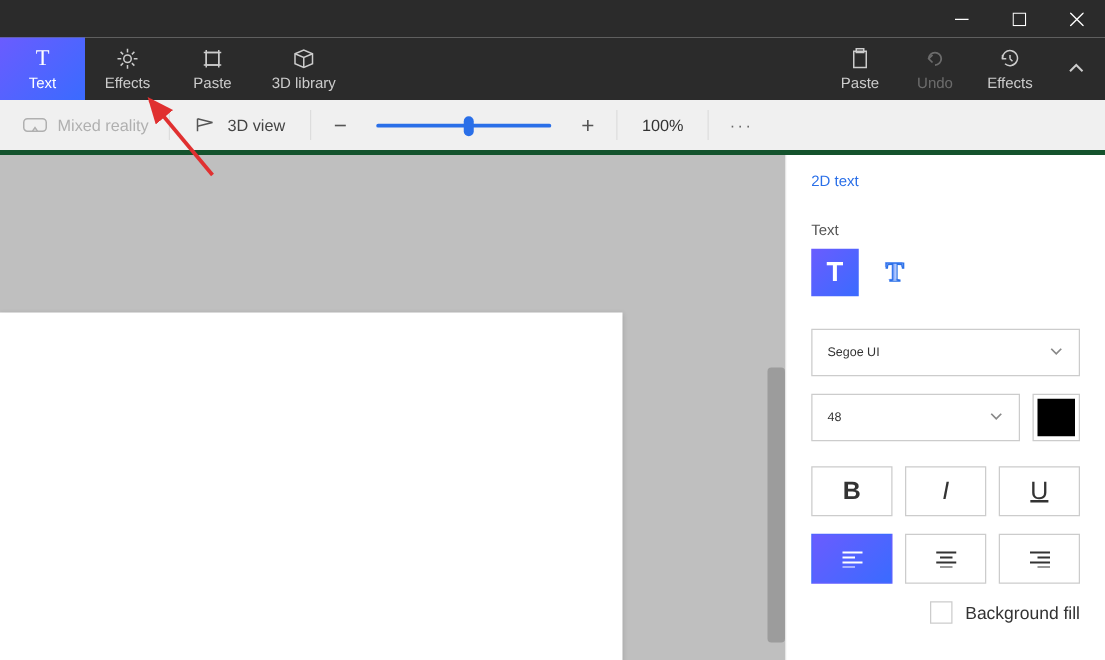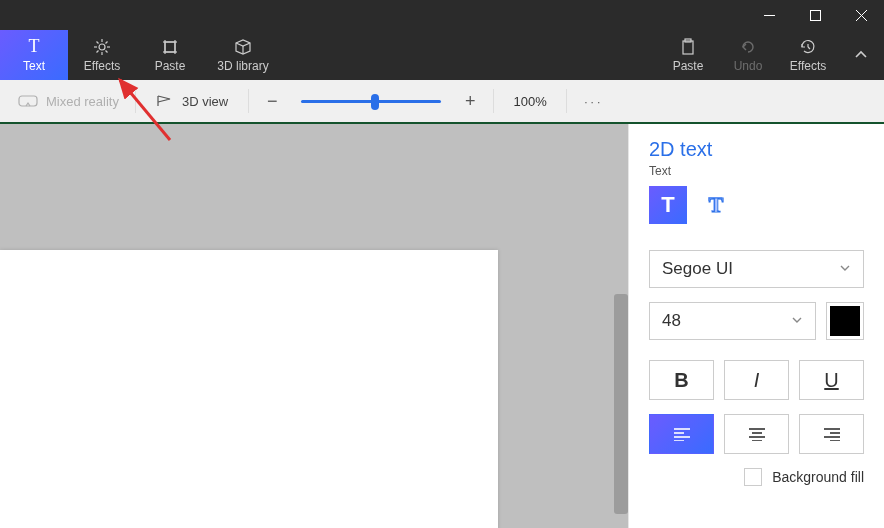--- a/index.html
+++ b/index.html
@@ -15,48 +15,48 @@
   .tool { width: 68px; display: flex; flex-direction: column; align-items: center; justify-content: center; gap: 3px; }
   .tool.active { background: linear-gradient(135deg, #6a5cff 0%, #3a6bff 100%); color: #fff; }
   .tool .ticon { height: 18px; display: flex; align-items: center; justify-content: center; }
   .tool .tlabel { font-size: 12px; }
   .tool.disabled { opacity: 0.4; }
   .toolbar-right { margin-left: auto; display: flex; align-items: stretch; }
   .toolbar-right .tool { width: 60px; }
   .chevron { width: 46px; display: flex; align-items: center; justify-content: center; }
 
   
-  .secbar { height: 44px; background: #f0f0f0; border-bottom: 2px solid #14532d; display: flex; align-items: center; padding: 0 8px; gap: 6px; color: #555; font-size: 13px; }
+  .secbar { height: 44px; background: #f0f0f0; border-bottom: 4px solid #14532d; display: flex; align-items: center; padding: 0 8px; gap: 6px; color: #555; font-size: 13px; }
   .secbar .mr { display: flex; align-items: center; gap: 8px; color: #b0b0b0; padding: 0 10px; }
   .secbar .divider { width: 1px; height: 24px; background: #ddd; }
   .secbar .view3d { display: flex; align-items: center; gap: 8px; padding: 0 14px; color: #444; }
   .secbar .zoombtn { width: 34px; height: 34px; display:flex; align-items:center; justify-content:center; color:#555; font-size:18px; }
   .slider-track { width: 140px; height: 3px; background: #2a6fe8; border-radius: 2px; position: relative; margin: 0 6px; }
   .slider-thumb { position: absolute; top: -6px; left: 70px; width: 8px; height: 16px; border-radius: 4px; background: #2a6fe8; }
   .zoomval { width: 60px; text-align: center; color: #333; }
   .more { width: 40px; text-align: center; color: #666; letter-spacing: 2px; }
 
   
   .main { position: absolute; top: 124px; bottom: 0; left: 0; right: 0; display: flex; }
   .canvas-area { flex: 1; background: #bfbfbf; position: relative; overflow: hidden; }
   .canvas-page { position: absolute; left: 0; top: 126px; width: 498px; background: #fff; bottom: -20px; box-shadow: 0 0 4px rgba(0,0,0,.15); }
   .vscroll { position: absolute; right: 0; top: 170px; width: 14px; height: 220px; background: rgba(0,0,0,0.18); border-radius: 3px; }
 
   
   .panel { width: 256px; background: #fff; border-left: 1px solid #e6e6e6; padding: 14px 20px; overflow: hidden; }
-  .panel h2 { color: #2a6fe8; font-weight: 400; font-size: 20px; margin-bottom: 3px; }
+  .panel h2 { color: #2a6fe8; font-weight: 400; font-size: 12px; margin-bottom: 25px; }
   .panel .seclabel { font-size: 12px; color: #555; margin-bottom: 8px; }
   .texttype-row { display: flex; gap: 10px; margin-bottom: 26px; }
   .texttype { width: 38px; height: 38px; display:flex; align-items:center; justify-content:center; font-family: "Times New Roman", serif; font-size: 22px; font-weight: bold; }
   .texttype.active { background: linear-gradient(135deg, #6a5cff 0%, #3a6bff 100%); color: #fff; }
   .texttype.threeD { color: #2a6fe8; position: relative; }
   .texttype.threeD .outline { position:absolute; font-family:"Times New Roman",serif; font-size:22px; font-weight:bold; color:transparent; -webkit-text-stroke:1px #2a6fe8; }
   .texttype.threeD .fill { position:absolute; font-family:"Times New Roman",serif; font-size:22px; font-weight:bold; color:#9bb8ff; transform: translate(-1px,-1px); }
 
-  .dropdown { border: 1px solid #ccc; height: 38px; display:flex; align-items:center; justify-content:space-between; padding: 0 12px; font-size: 17px; color: #333; margin-bottom: 14px; }
+  .dropdown { border: 1px solid #ccc; height: 38px; display:flex; align-items:center; justify-content:space-between; padding: 0 12px; font-size: 10px; color: #333; margin-bottom: 14px; }
   .dropdown .chev { color: #888; }
   .row-size { display: flex; gap: 10px; margin-bottom: 20px; justify-content: center; }
   .row-size .dropdown { flex: 1; margin-bottom: 0; }
   .color-swatch { width: 38px; height: 38px; border: 1px solid #ccc; padding: 3px; }
   .color-swatch-inner { width: 100%; height: 100%; background: #000; }
 
   .btnrow { display: flex; gap: 10px; margin-bottom: 14px; }
   .stylebtn { flex: 1; height: 40px; border: 1px solid #ccc; display:flex; align-items:center; justify-content:center; font-size: 20px; font-family: "Times New Roman", serif; color: #333; }
   .stylebtn.bold { font-weight: bold; }
   .stylebtn.italic { font-style: italic; }

